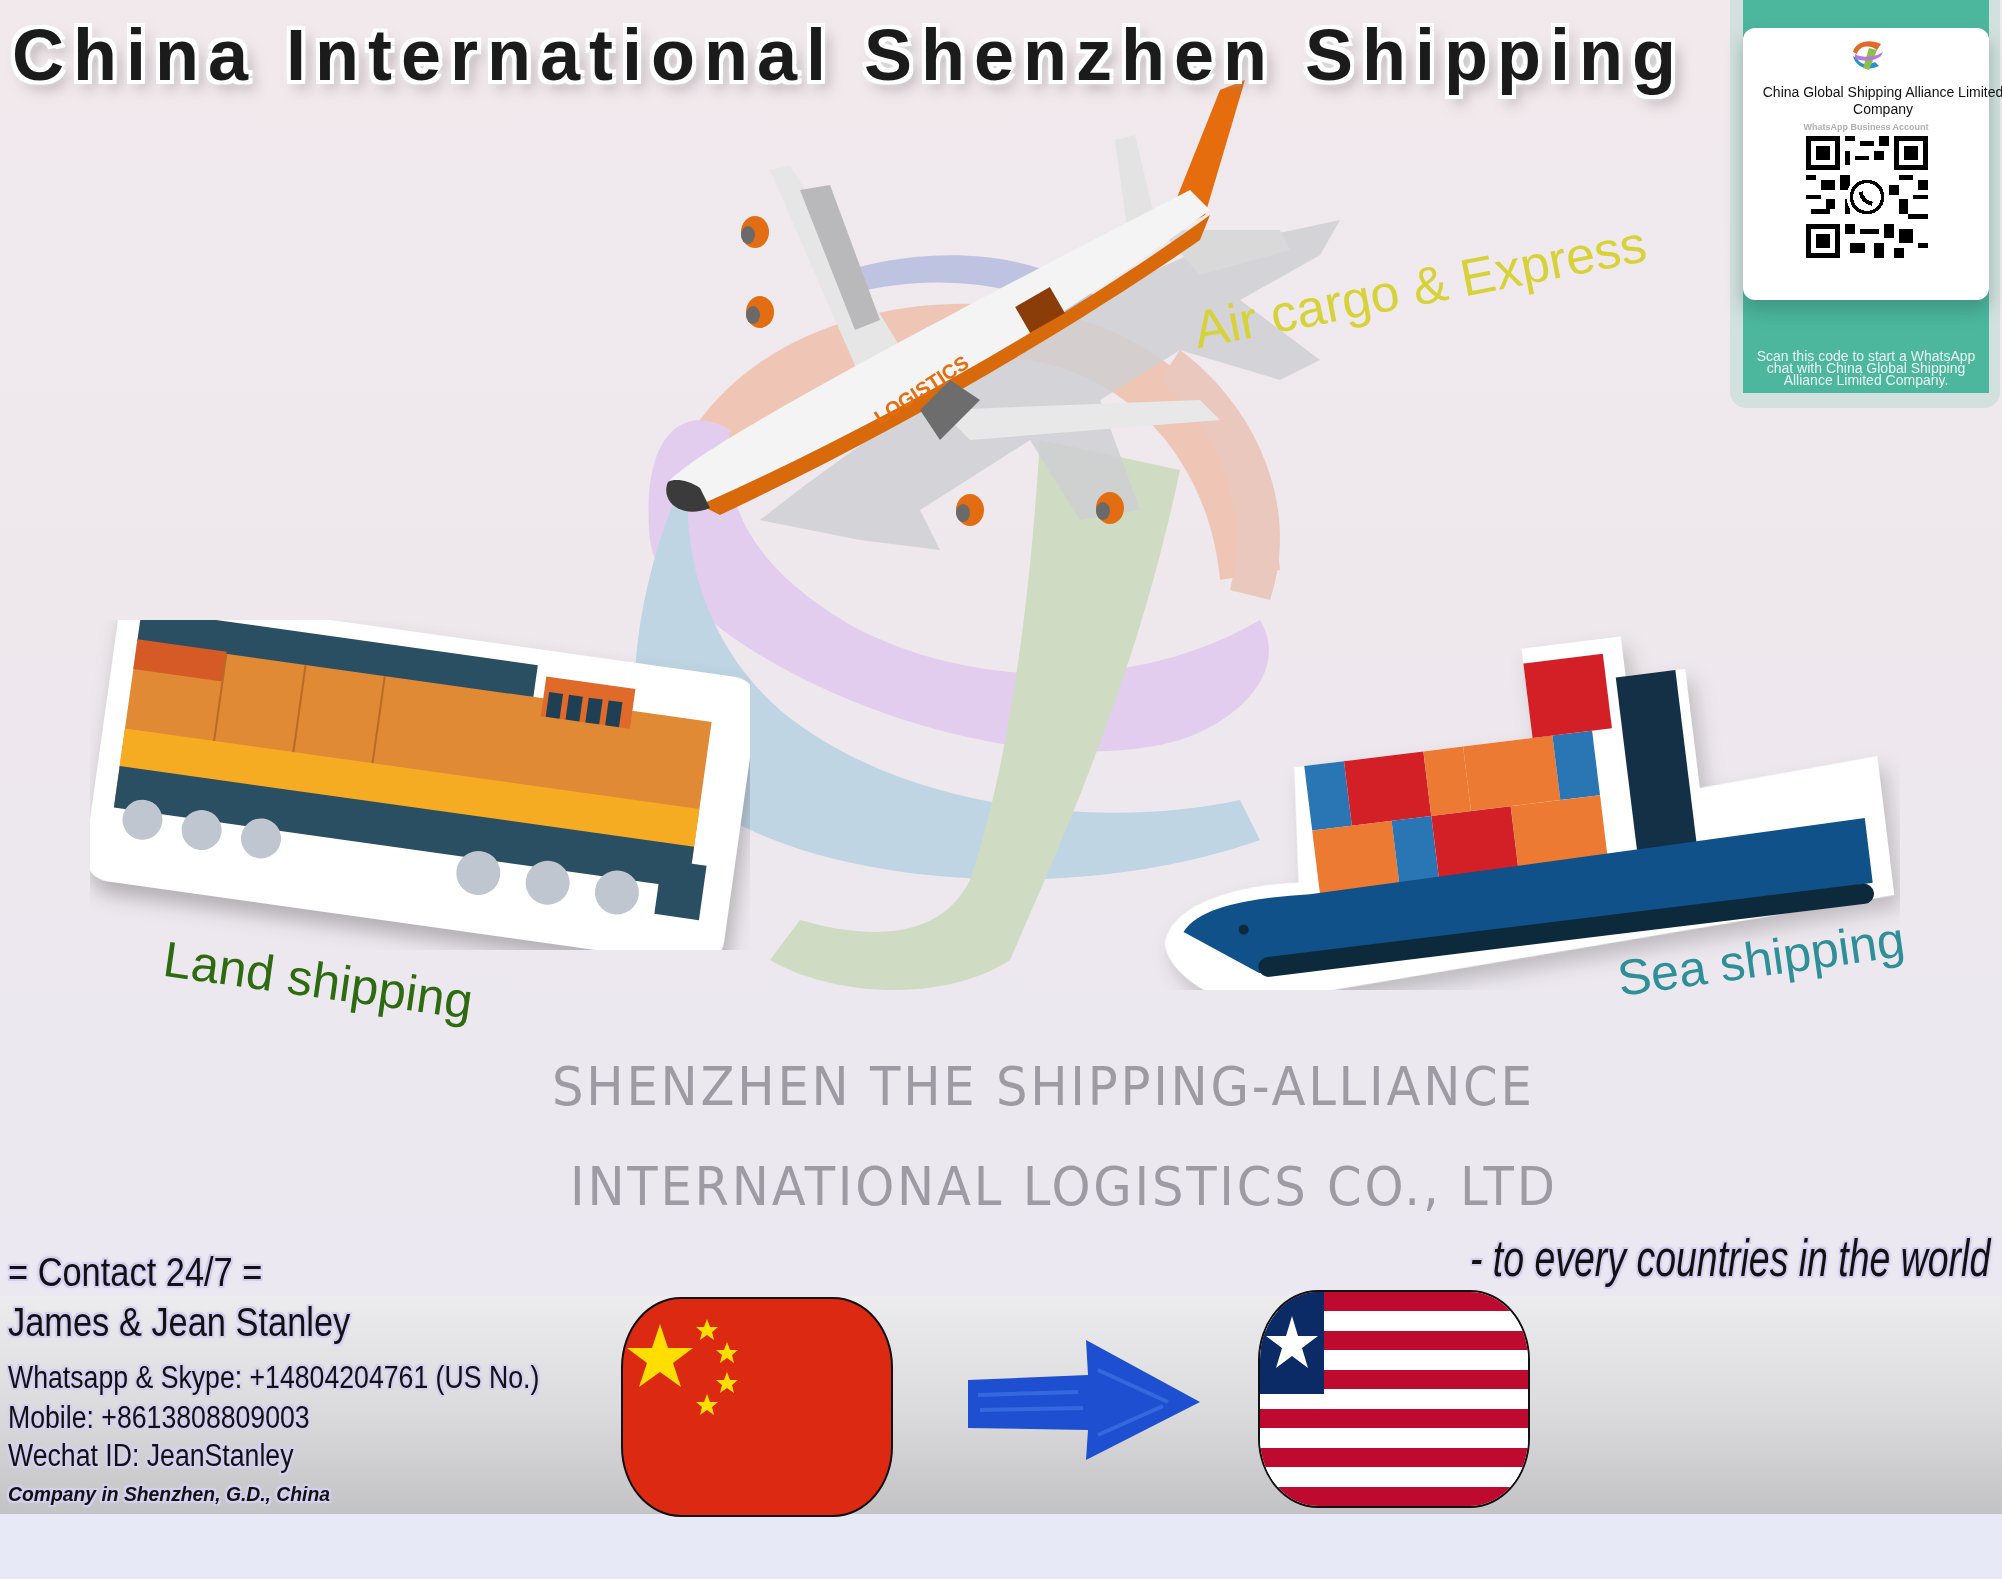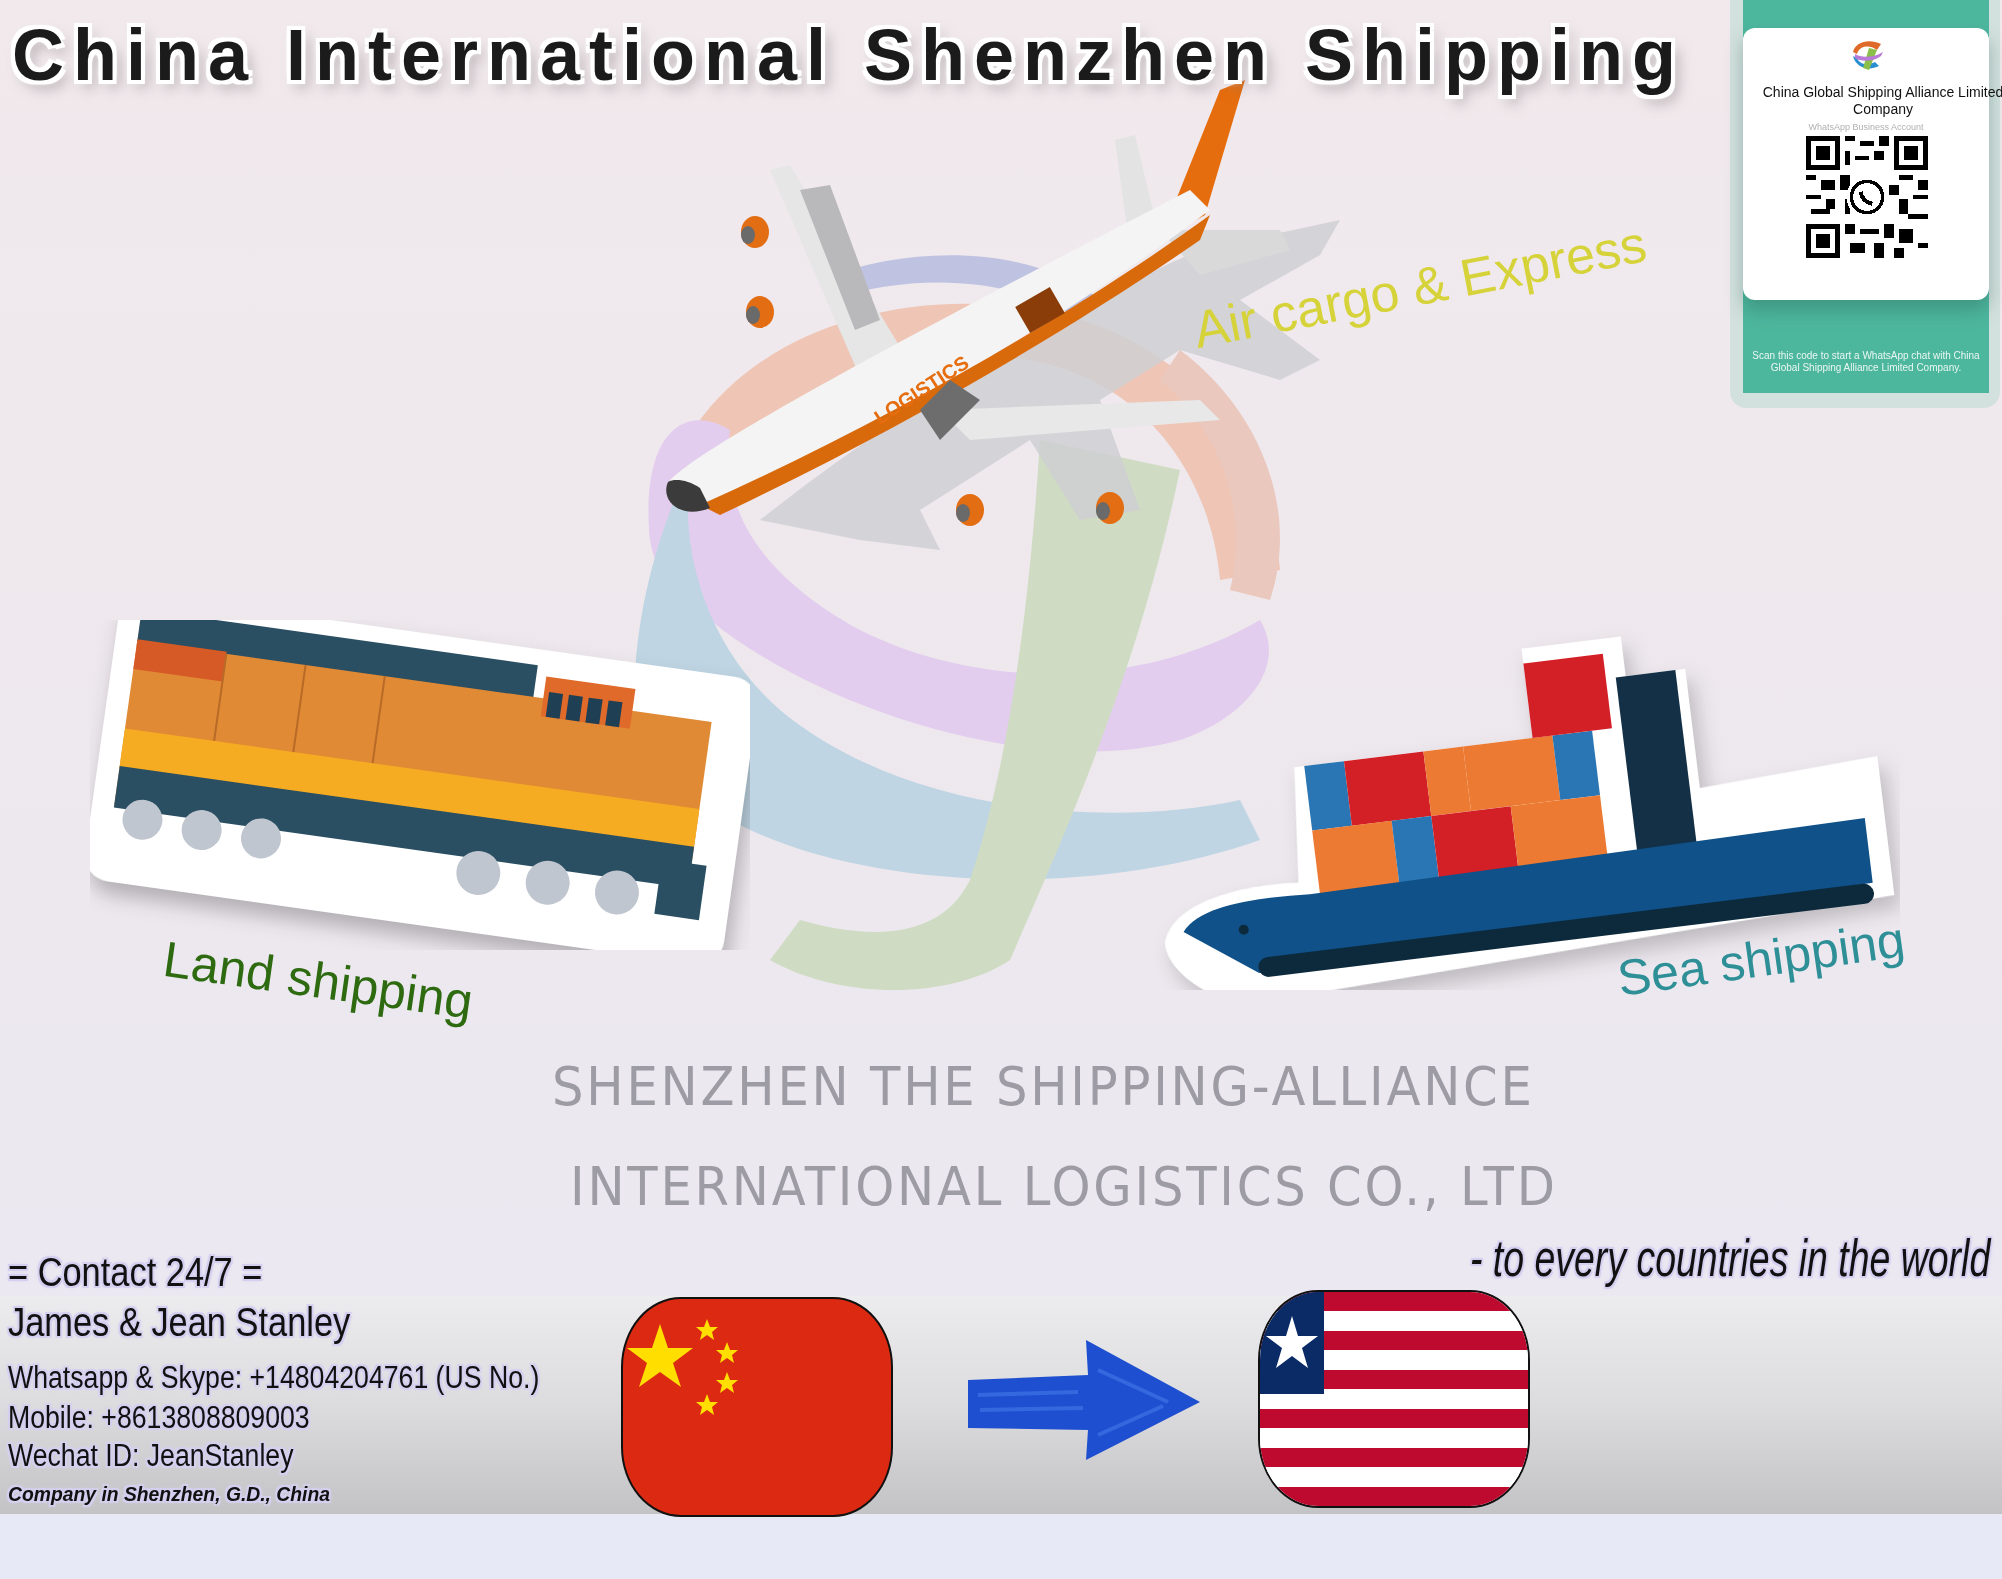--- a/index.html
+++ b/index.html
@@ -109,26 +109,26 @@
   .qr-logo {
     position: absolute; left: 104px; top: 6px; width: 42px; height: 42px; border-radius: 50%;
     background: #fff;
   }
   .qr-company {
     position: absolute; left: 1px; top: 56px; width: 278px; text-align: center;
     font-size: 14px; color: #111; line-height: 17px;
   }
   .qr-sub {
     position: absolute; left: 0; top: 94px; width: 246px; text-align: center;
-    font-size: 9px; color: #b0b0b0;
+    font-size: 9px; color: #b0b0b0; font-weight: bold;
   }
   .qr-code { position: absolute; left: 63px; top: 108px; width: 122px; height: 122px; }
   .qr-scan {
     position: absolute; left: 13px; top: 350px; width: 246px; text-align: center;
-    font-size: 10px; color: #eaf6f2; line-height: 12px;
+    font-size: 14px; color: #eaf6f2; line-height: 12px;
   }
 </style>
 </head>
 <body>
 
 <svg class="abs globe" viewBox="0 0 720 780">
   <path d="M200 40 C 300 0, 420 10, 480 60 L 460 80 C 400 40, 300 30, 210 60 Z" fill="#b9bfe0" opacity="0.9"></path>
   <path d="M40 270 C 70 120, 240 40, 420 70 C 560 95, 650 200, 660 330 L 600 340 C 590 230, 520 140, 410 120 C 260 95, 120 160, 90 280 Z" fill="#efc6b6"></path>
   <path d="M560 110 C 640 170, 680 270, 650 360 L 610 350 C 630 270, 600 190, 540 140 Z" fill="#eac8bd"></path>
   <path d="M30 300 C 20 200, 60 160, 110 190 C 100 260, 130 330, 240 390 C 360 450, 520 450, 640 380 C 670 430, 620 480, 560 500 C 420 540, 200 470, 90 380 C 50 350, 35 330, 30 300 Z" fill="#e3cdef"></path>

